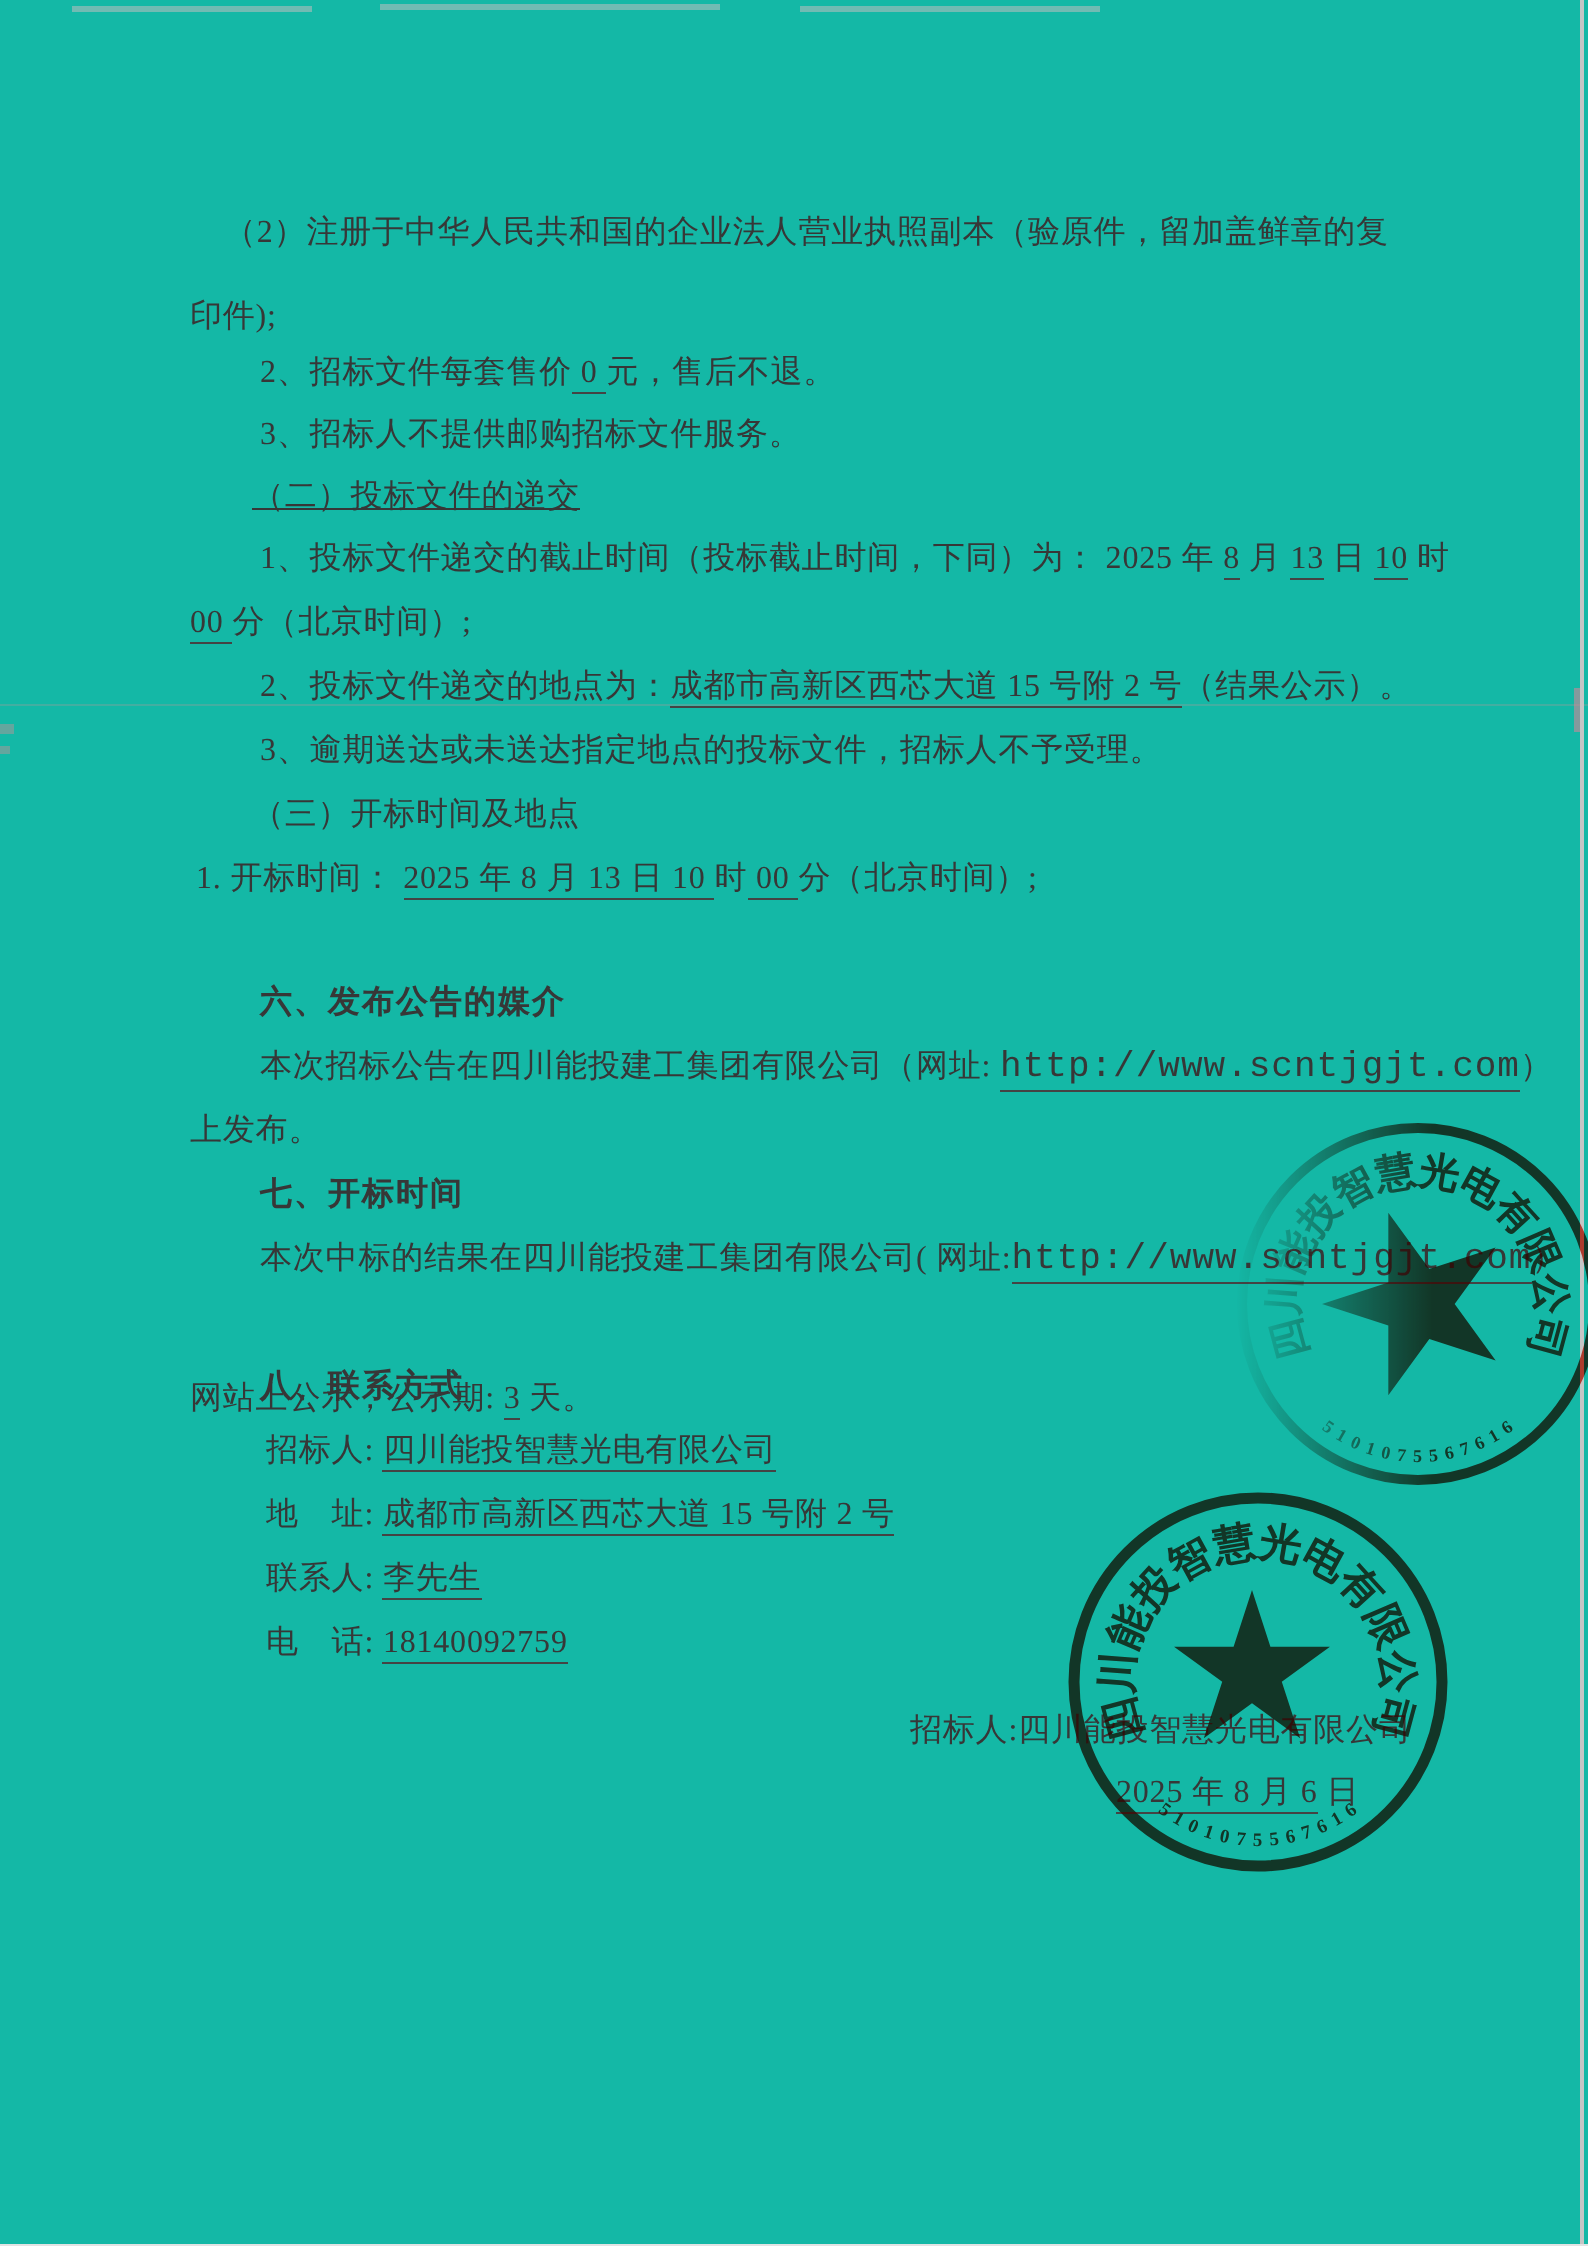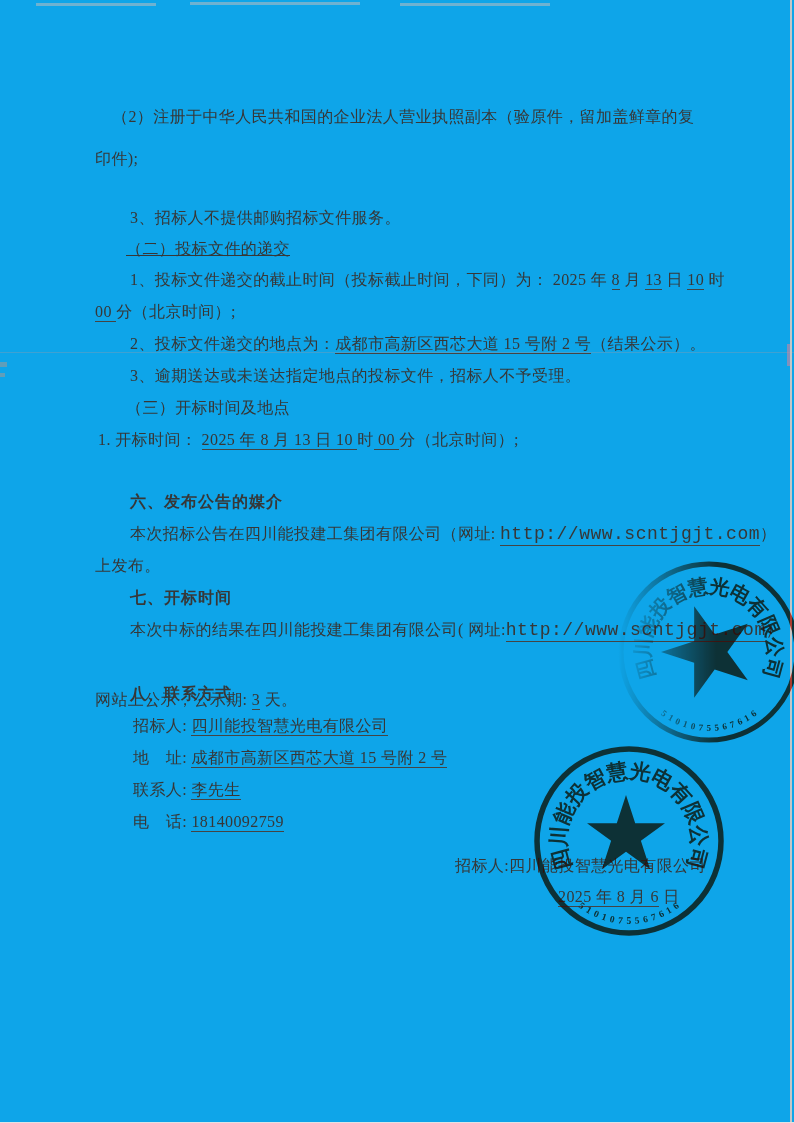--- a/index.html
+++ b/index.html
@@ -1,18 +1,18 @@
 <!DOCTYPE html>
 <html><head>
 <meta charset="utf-8">
 <style>
   html,body{margin:0;padding:0;background:#e8e8e8;}
   #page{
     position:relative;width:794px;height:1123px;margin:0 auto;
-    background:#0ea5e9;overflow:hidden;
+    background:#14b8a6;overflow:hidden;
     font-family:"Liberation Serif","DejaVu Serif",serif;
     font-size:16px;color:#373737;letter-spacing:.4px;
   }
   .ln{position:absolute;white-space:nowrap;line-height:21px;}
   .u{border-bottom:1.3px solid #444;padding-bottom:1px;}
   .hd{font-family:"Liberation Sans","DejaVu Sans",sans-serif;font-weight:bold;letter-spacing:1px;}
   .mono{font-family:"Liberation Mono","DejaVu Sans Mono",monospace;font-size:18px;letter-spacing:.5px;}
   #seal-svg{position:absolute;left:0;top:0;mix-blend-mode:multiply;opacity:.92;pointer-events:none;}
   .seal-char{font-family:"Liberation Serif","DejaVu Serif",serif;font-weight:bold;}
   
@@ -34,20 +34,21 @@
   <div class="leftmark" style="left:0;top:362px;width:7px;height:5px;"></div>
   <div class="leftmark" style="left:0;top:373px;width:5px;height:4px;"></div>
   <div class="scanline"></div>
   <div class="scanline-red"></div>
   <div class="edge-right"></div>
   <div class="edge-bottom"></div>
 
   <div class="ln" style="left:112px;top:106px;"><span>（2）注册于中华人民共和国的企业法人营业执照副本（验原件，留加盖鲜章的复</span></div>
   <div class="ln" style="left:95px;top:148px;"><span>印件);</span></div>
 
+  <div class="ln" style="left:130px;top:176px;"><span>2、招标文件每套售价</span><span class="u"> 0 </span><span>元，售后不退。</span></div>
 
   <div class="ln" style="left:130px;top:207px;"><span>3、招标人不提供邮购招标文件服务。</span></div>
 
   <div class="ln" style="left:126px;top:238px;text-decoration:underline;"><span>（二）投标文件的递交</span></div>
 
   <div class="ln" style="left:130px;top:269px;"><span>1、投标文件递交的截止时间（投标截止时间，下同）为： 2025 年 </span><span class="u">8</span><span> 月 </span><span class="u">13</span><span> 日 </span><span class="u">10</span><span> 时</span></div>
   <div class="ln" style="left:95px;top:301px;"><span class="u">00 </span><span>分（北京时间）;</span></div>
 
   <div class="ln" style="left:130px;top:333px;"><span>2、投标文件递交的地点为：</span><span class="u">成都市高新区西芯大道 15 号附 2 号</span><span>（结果公示）。</span></div>
 

